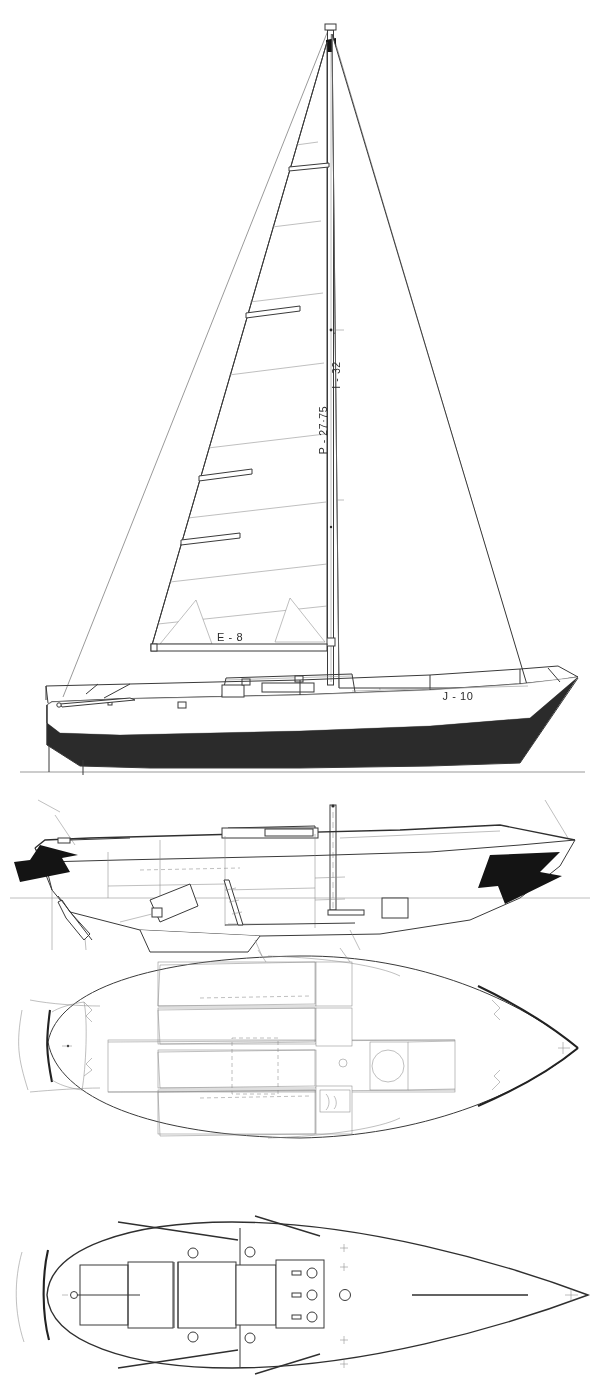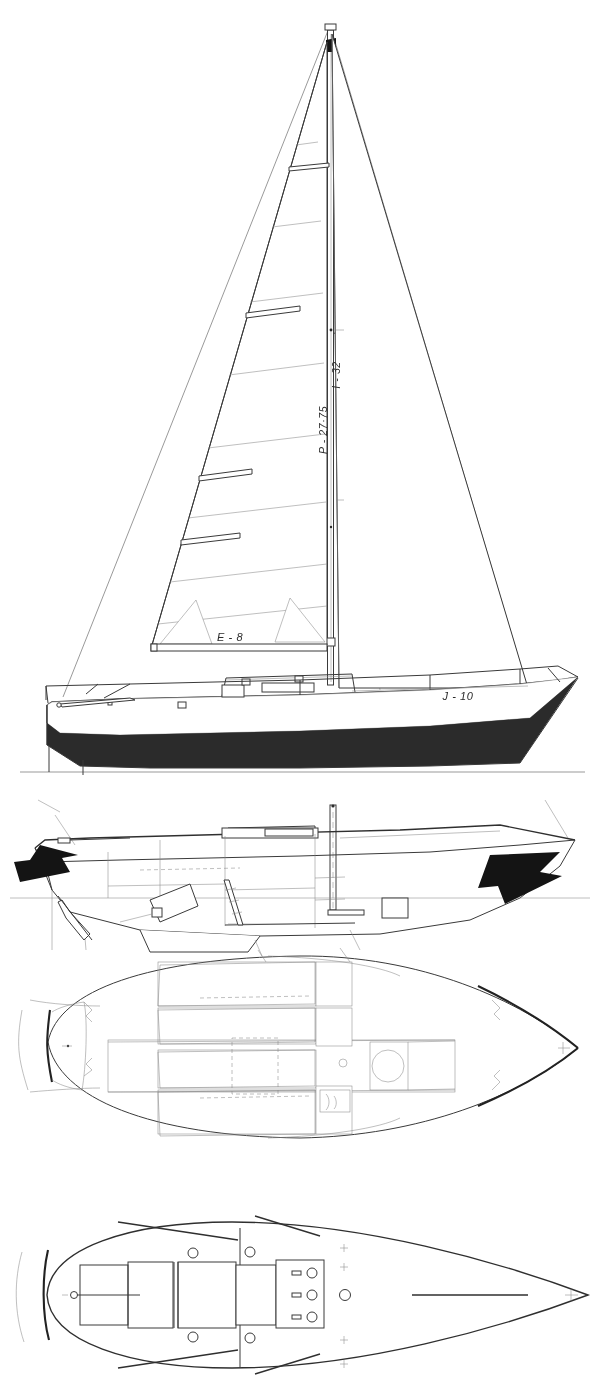--- a/index.html
+++ b/index.html
@@ -12,21 +12,20 @@
     width: 600px;
     height: 1396px;
     overflow: hidden;
     font-family: "Liberation Sans", sans-serif;
   }
   #sheet {
     position: relative;
     width: 600px;
     height: 1396px;
     background: #eab308;
-    font-style: italic;
   }
   svg.drawing {
     display: block;
     width: 600px;
     height: 1396px;
   }
   .ln      { stroke: #3a3a3a; stroke-width: 1;   fill: none; }
   .ln-thin { stroke: #6d6d6d; stroke-width: 0.7; fill: none; }
   .ln-hair { stroke: #8a8a8a; stroke-width: 0.55; fill: none; }
   .ln-med  { stroke: #2f2f2f; stroke-width: 1.4; fill: none; }

